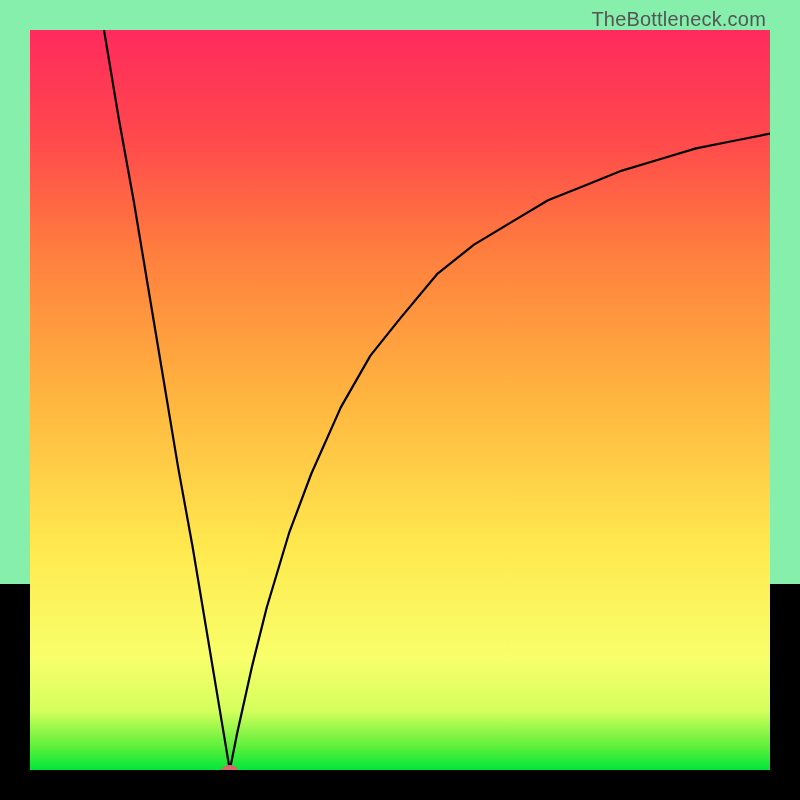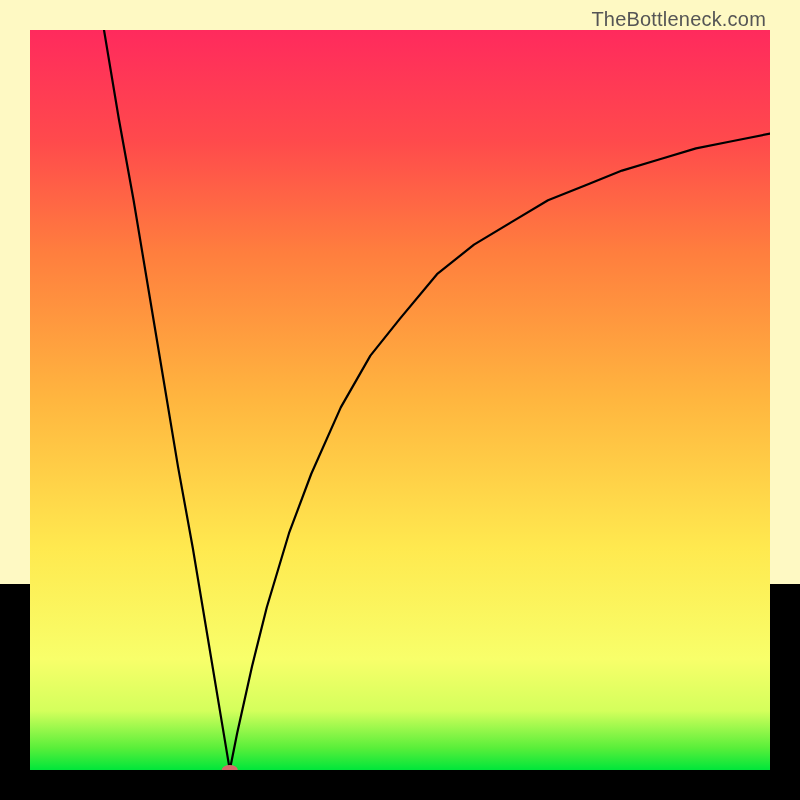--- a/index.html
+++ b/index.html
@@ -8,21 +8,21 @@
     width: 800px;
     height: 800px;
     overflow: hidden;
     font-family: Arial, Helvetica, sans-serif;
     background: #000;
   }
   .frame {
     position: relative;
     width: 800px;
     height: 584px;
-    background: #fef9c3;
+    background: #86efac;
   }
   .plot-area {
     position: absolute;
     left: 30px;
     top: 30px;
     width: 740px;
     height: 740px;
     box-sizing: border-box;
   }
   .gradient-bg {

